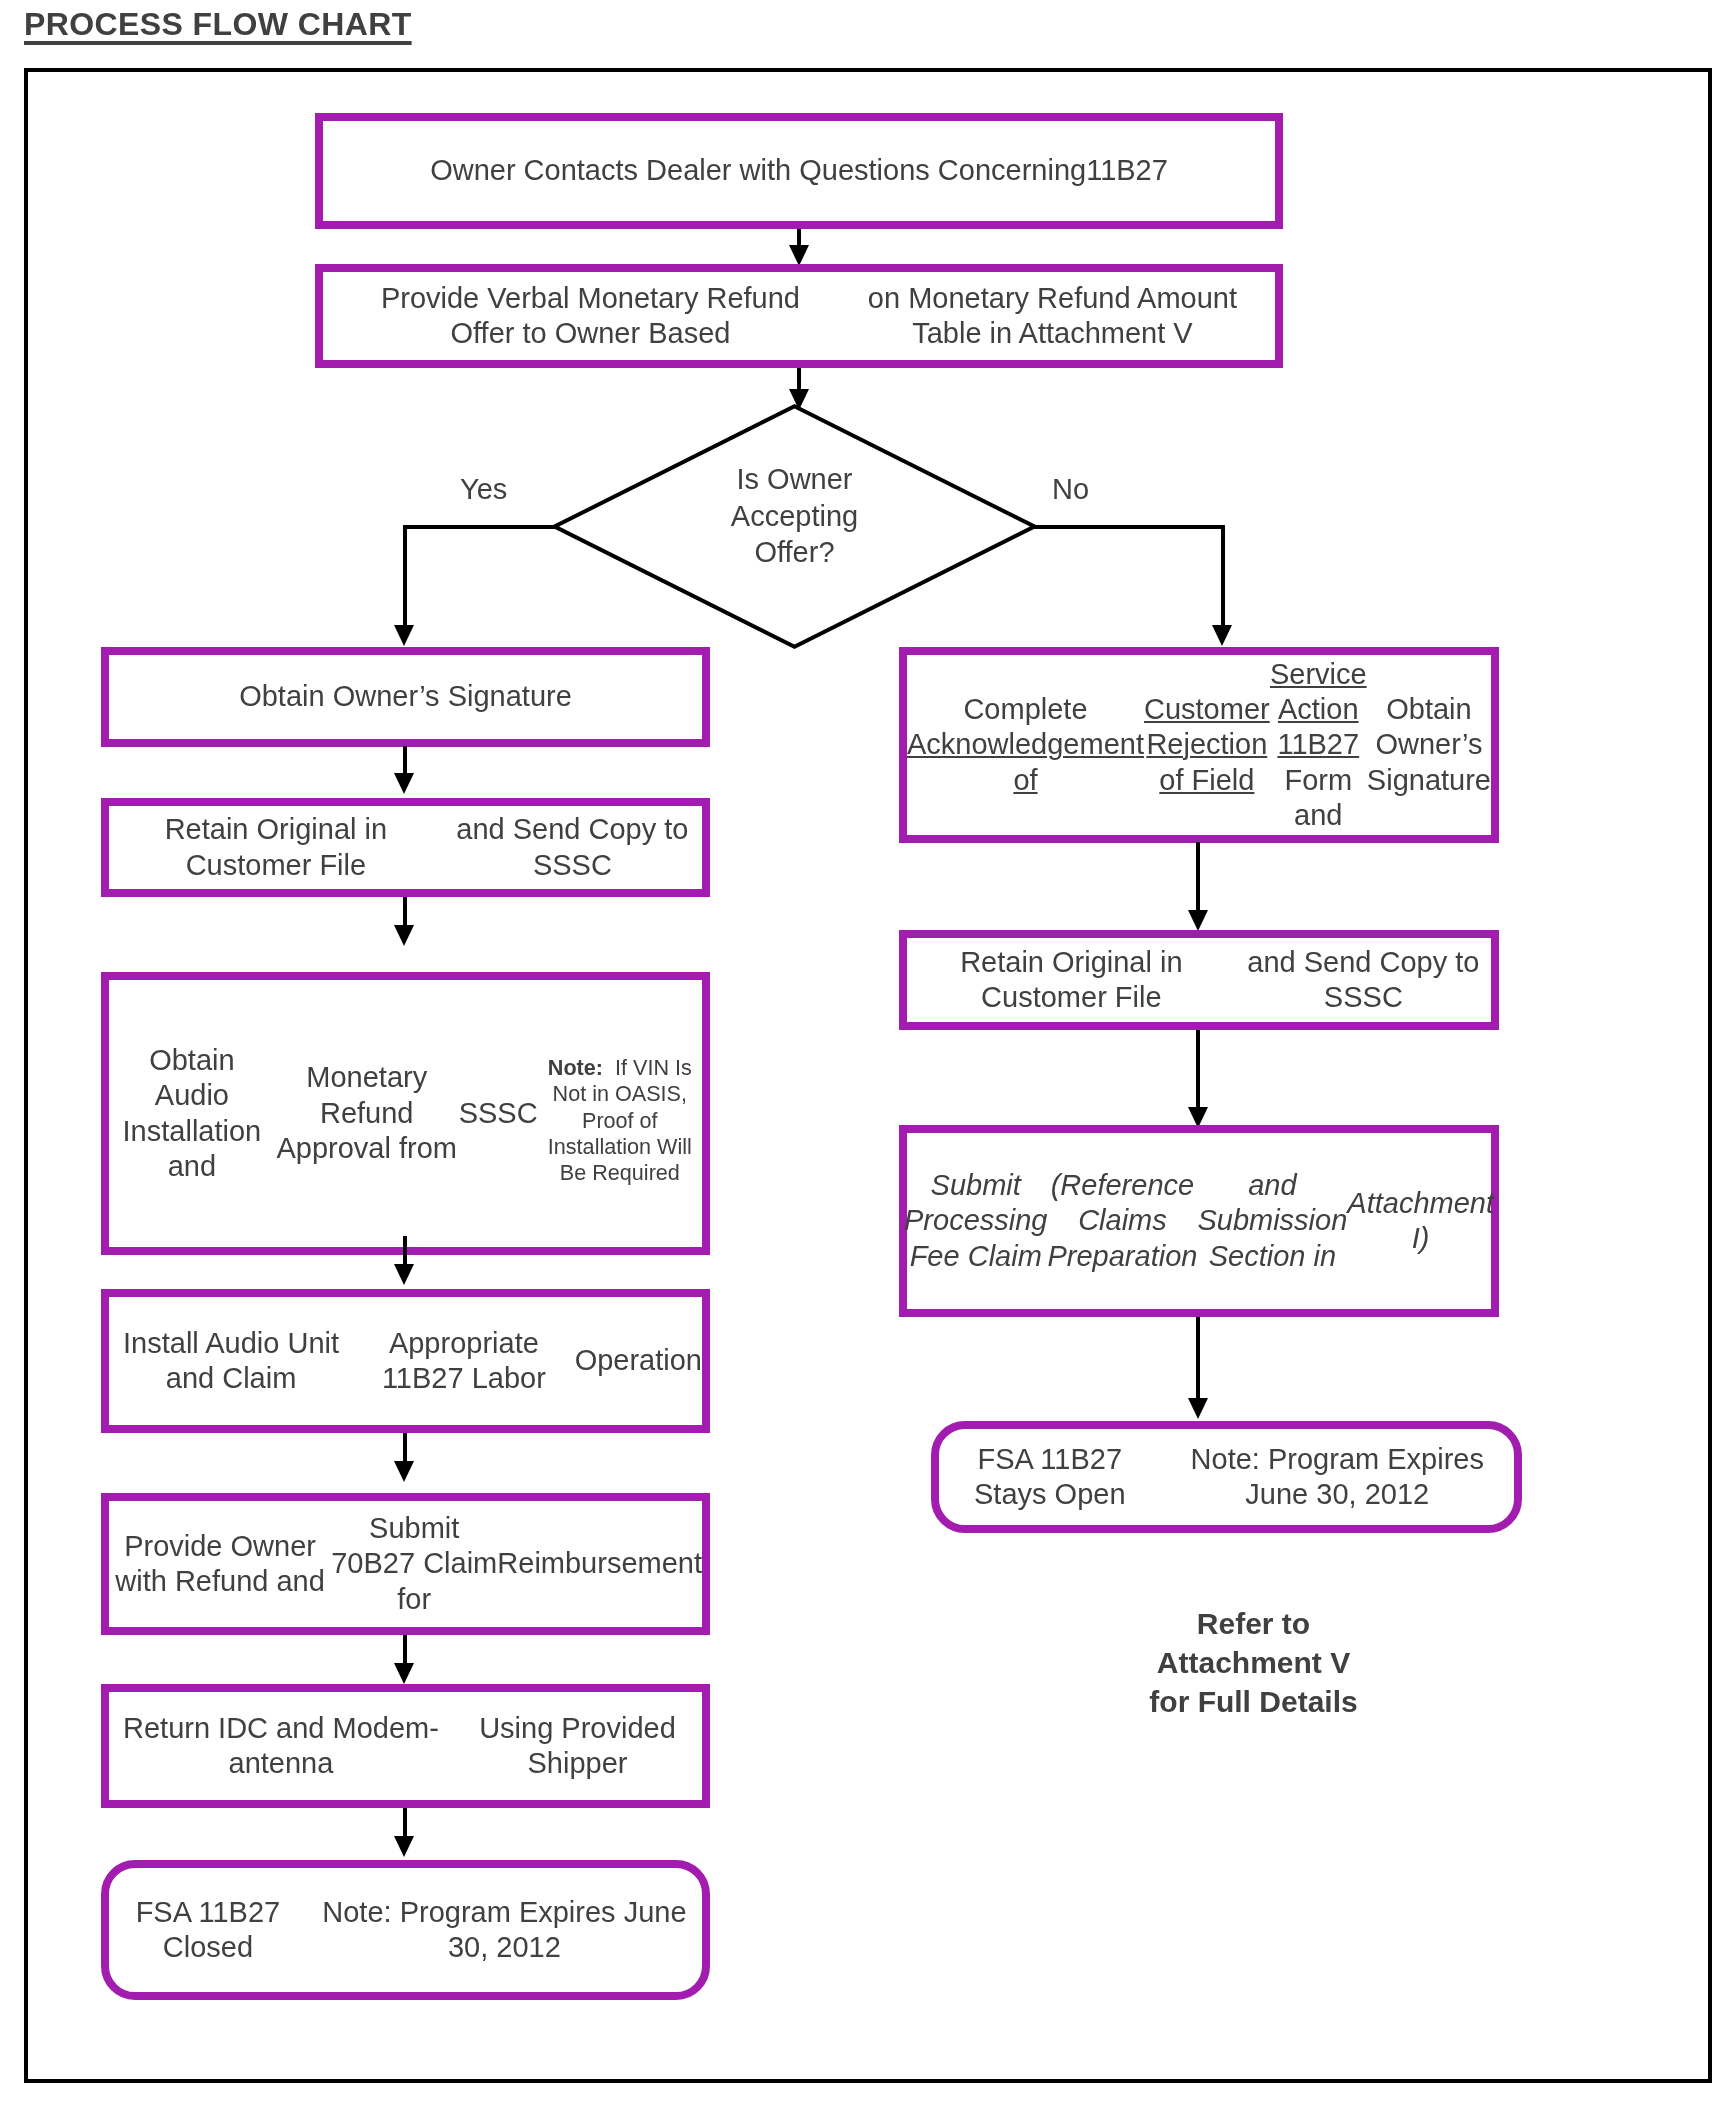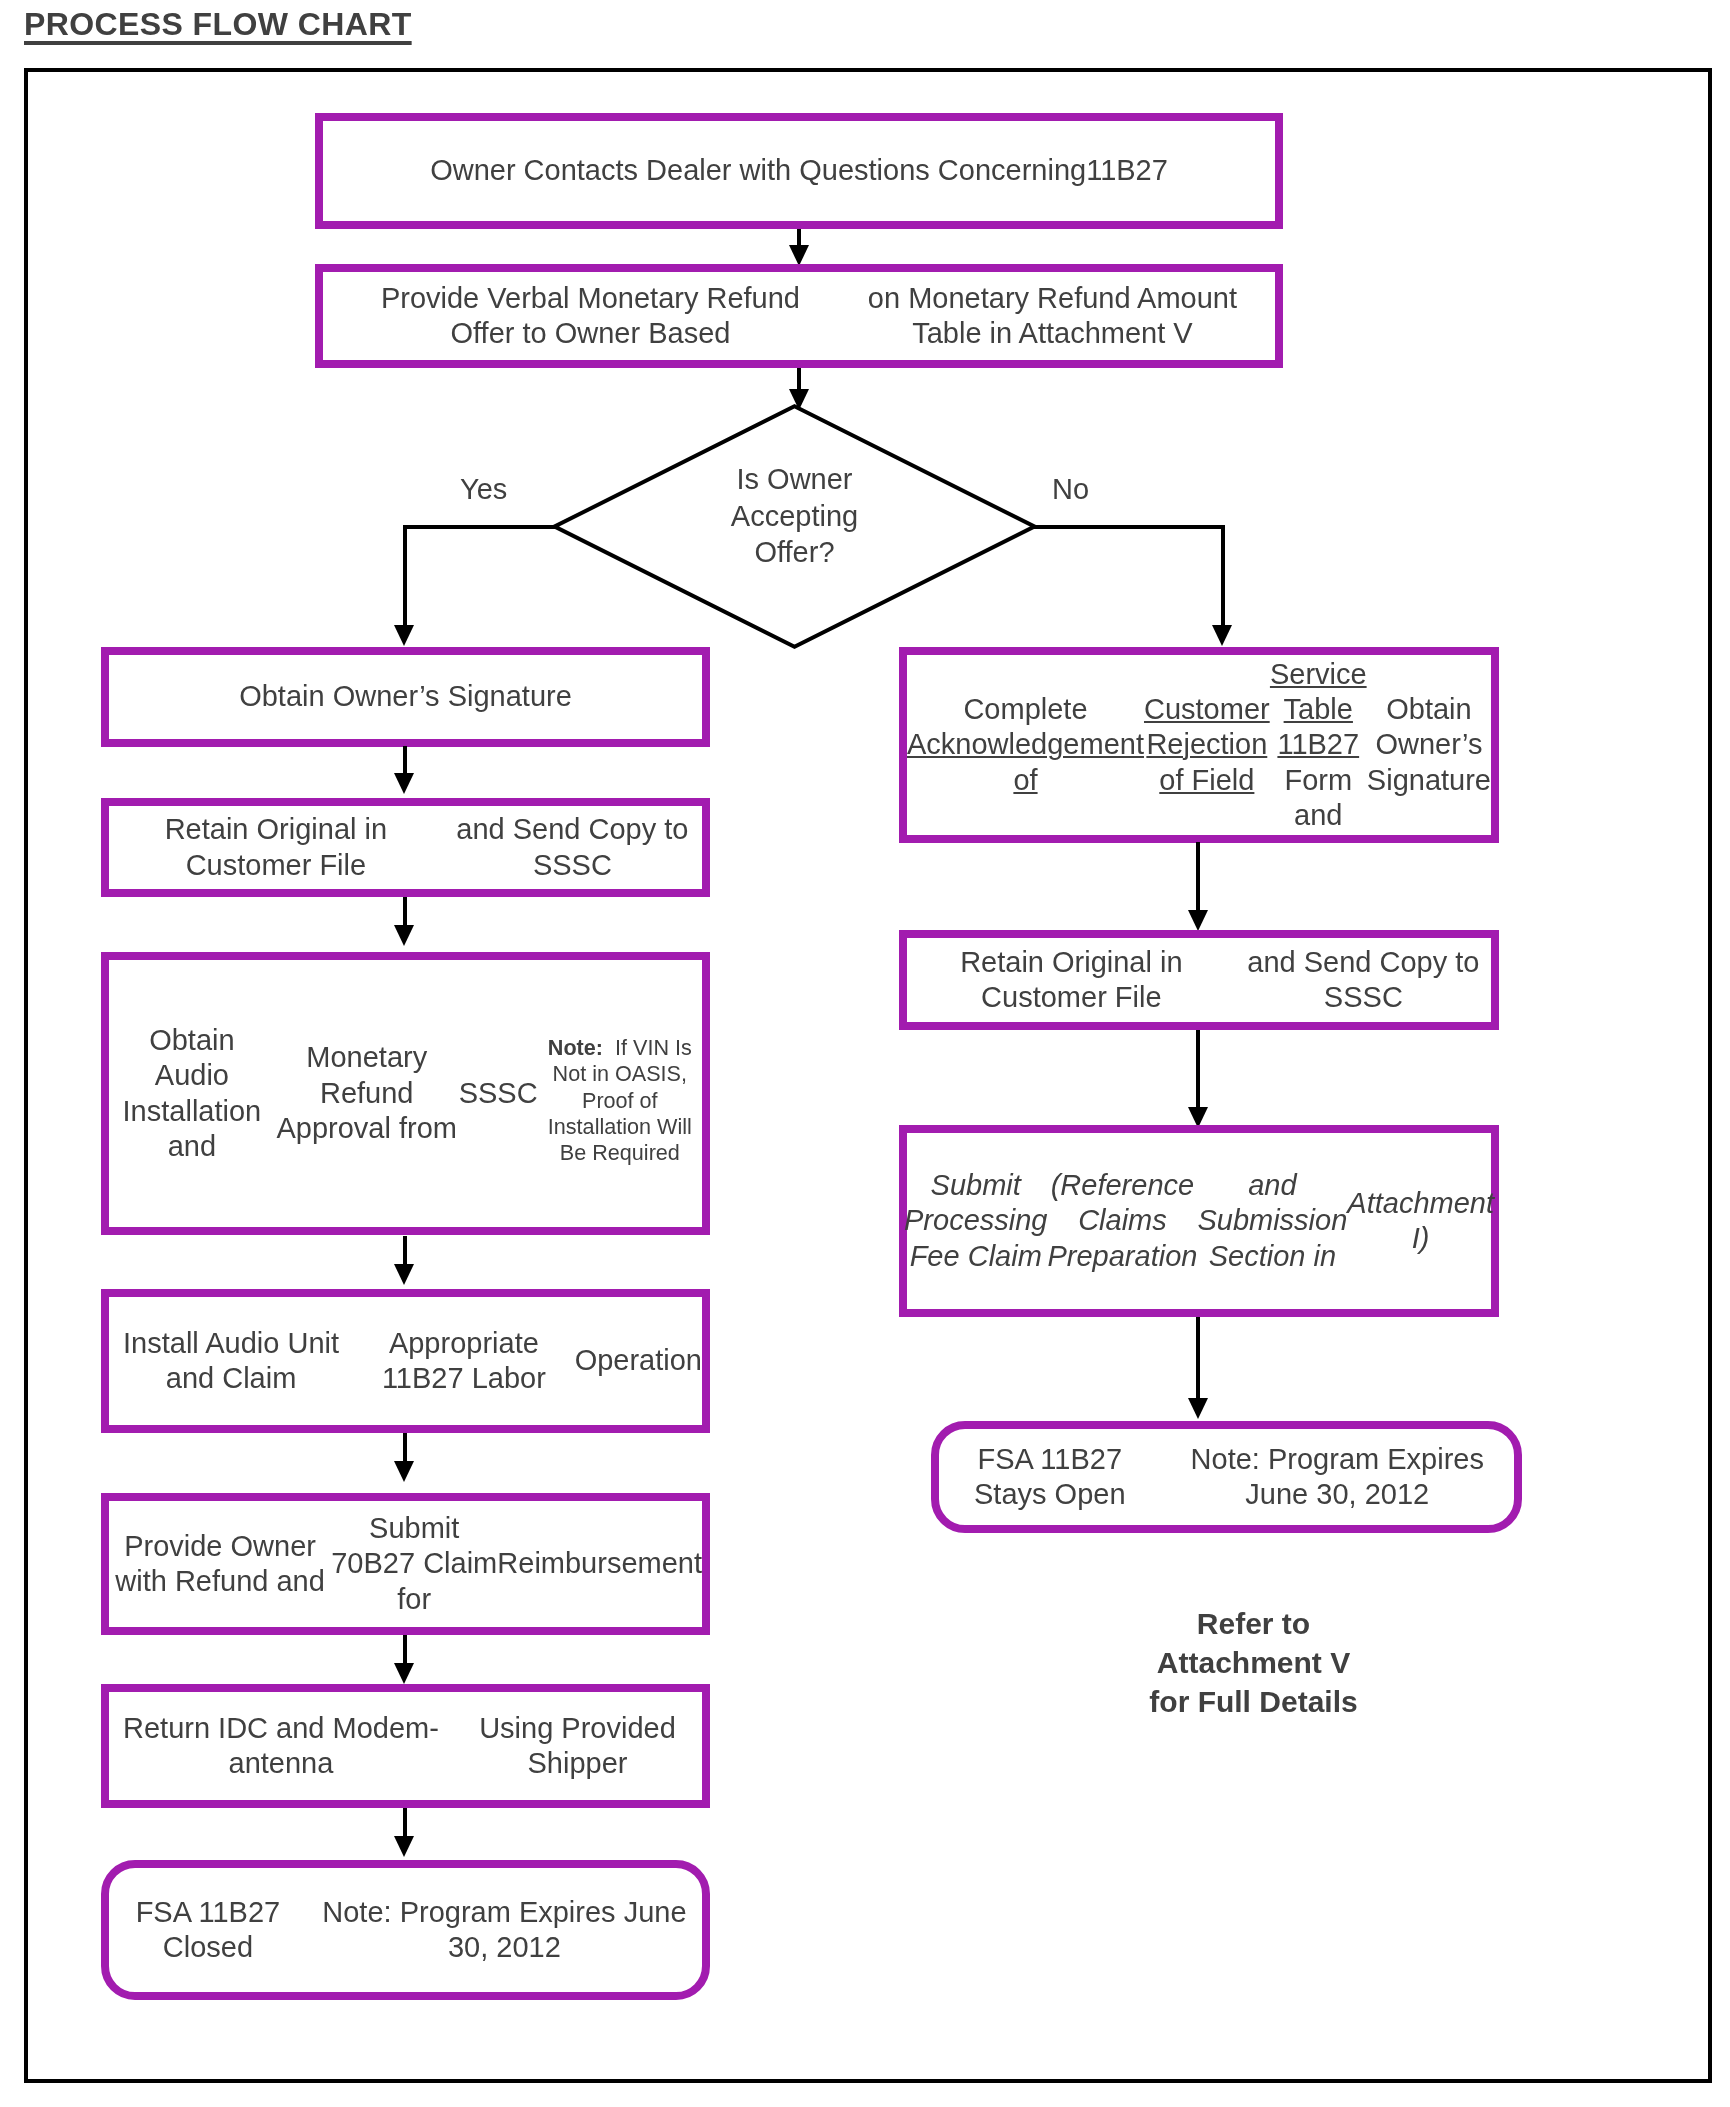--- a/index.html
+++ b/index.html
@@ -174,21 +174,21 @@
   <div class="arrowhead" style="left:394px; top:773px;"></div>
 
   <div class="node" style="left:101px; top:798px; width:609px; height:99px;">
     <span class="line">Retain Original in Customer File</span>
     <span class="line">and Send Copy to SSSC</span>
   </div>
 
   <div class="vline" style="left:403px; top:897px; height:34px;"></div>
   <div class="arrowhead" style="left:394px; top:925px;"></div>
 
-  <div class="node" style="left:101px; top:952px; width:609px; height:283px;">
+  <div class="node" style="left:101px; top:972px; width:609px; height:283px;">
     <span class="line">Obtain Audio Installation and</span>
     <span class="line">Monetary Refund Approval from</span>
     <span class="line">SSSC</span>
     <span class="note note-block"><span class="note-lead">Note:</span>&nbsp;&nbsp;<span>If VIN Is Not in OASIS, Proof of</span><br><span>Installation Will Be Required</span></span>
   </div>
 
   <div class="vline" style="left:403px; top:1236px; height:34px;"></div>
   <div class="arrowhead" style="left:394px; top:1264px;"></div>
 
   <div class="node" style="left:101px; top:1289px; width:609px; height:144px;">
@@ -218,21 +218,21 @@
   <div class="arrowhead" style="left:394px; top:1836px;"></div>
 
   <div class="node terminal" style="left:101px; top:1860px; width:609px; height:140px;">
     <span class="line">FSA 11B27 Closed</span>
     <span class="line">Note:  Program Expires June 30, 2012</span>
   </div>
 
   <div class="node" style="left:899px; top:647px; width:600px; height:196px;">
     <span class="line"><span>Complete </span><span class="u">Acknowledgement of</span></span>
     <span class="line u">Customer Rejection of Field</span>
-    <span class="line"><span class="u">Service Table 11B27</span><span> Form and</span></span>
+    <span class="line"><span class="u">Service Action 11B27</span><span> Form and</span></span>
     <span class="line">Obtain Owner’s Signature</span>
   </div>
 
   <div class="vline" style="left:1196px; top:842px; height:74px;"></div>
   <div class="arrowhead" style="left:1188px; top:910px;"></div>
 
   <div class="node" style="left:899px; top:930px; width:600px; height:100px;">
     <span class="line">Retain Original in Customer File</span>
     <span class="line">and Send Copy to SSSC</span>
   </div>

